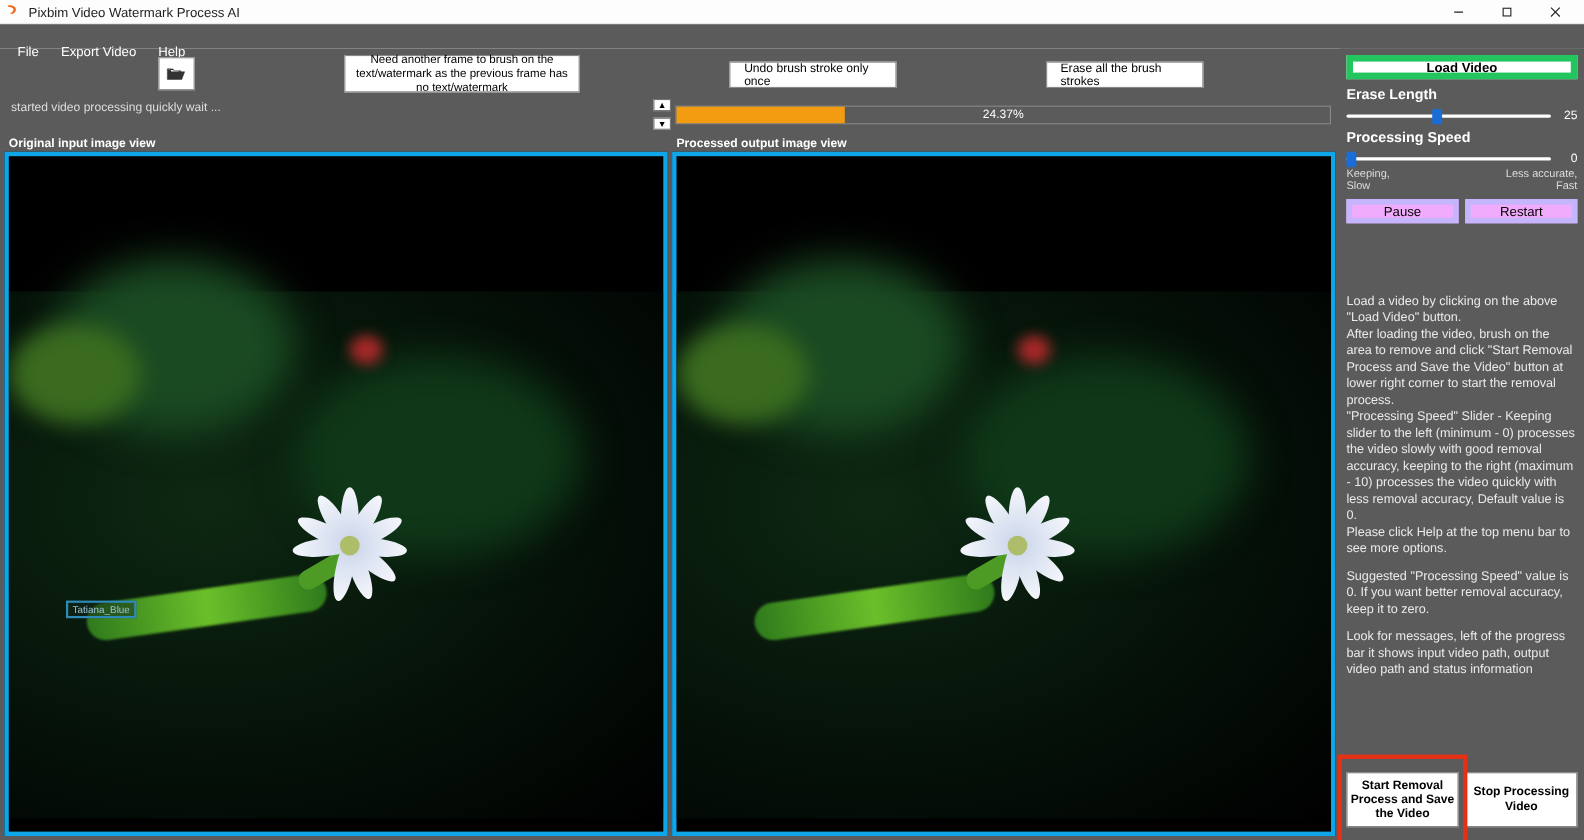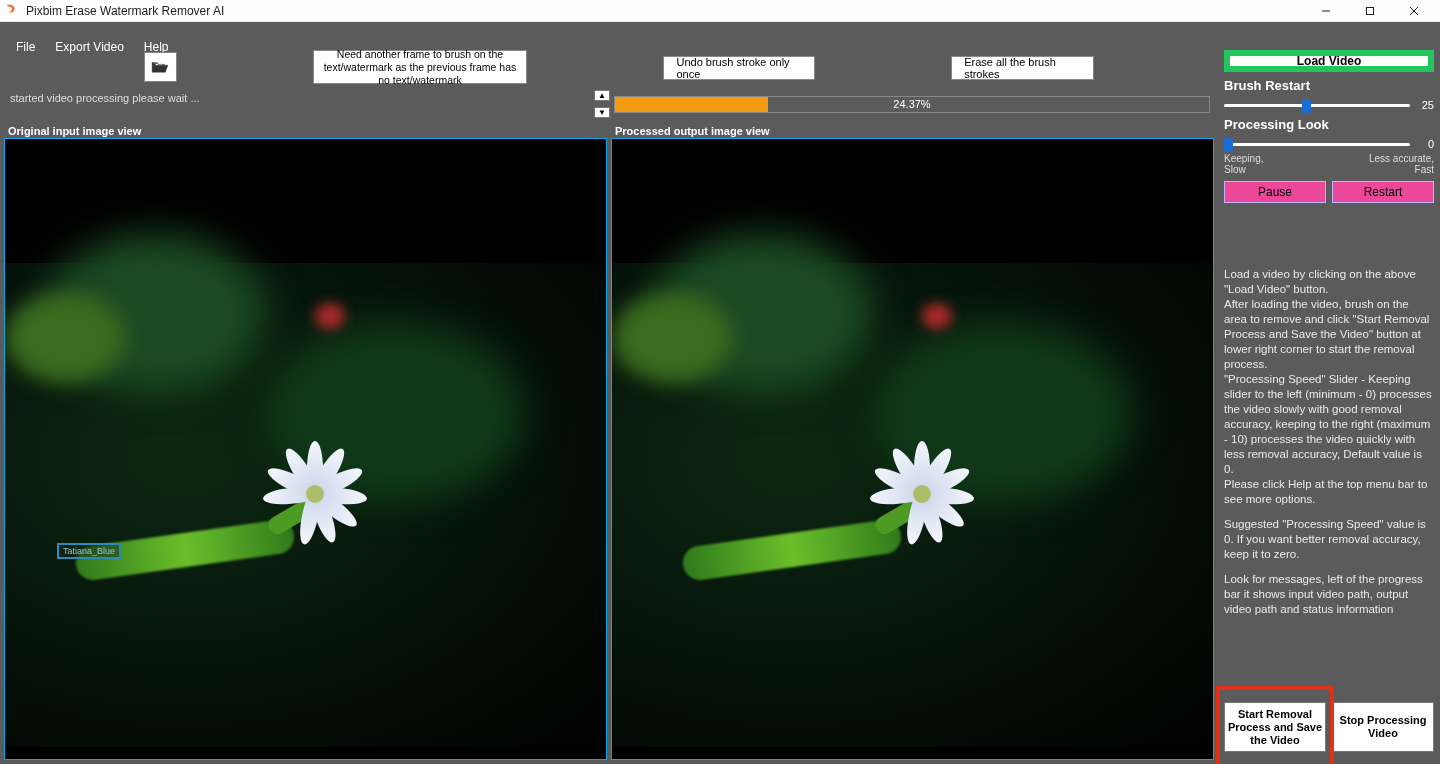--- a/index.html
+++ b/index.html
@@ -24,21 +24,21 @@
 .status-log { width: 590px; background: #5b5b5b; color: #ddd; font-size: 11px; padding: 4px 6px; overflow: hidden; }
 .spinner { width: 16px; display: flex; flex-direction: column; justify-content: space-between; padding: 2px 0; }
 .spinner .spinbtn { width: 16px; height: 11px; background: #fff; border: 1px solid #777; display: flex; align-items: center; justify-content: center; font-size: 8px; }
 .progress-wrap { flex: 1; display: flex; align-items: center; padding: 0 4px; }
 .progress-bar { height: 17px; background: #5b5b5b; border: 1px solid #888; position: relative; flex: 1; }
 .progress-fill { height: 100%; background: #f39c12; width: 25.7%; }
 .progress-text { position: absolute; width: 100%; text-align: center; top: 1px; color: #fff; font-size: 11px; }
 .views-row { display: flex; flex: 1; gap: 4px; padding-top: 2px; }
 .view-pane { flex: 1; display: flex; flex-direction: column; }
 .view-title { color: #fff; font-size: 11px; font-weight: bold; padding: 1px 4px; }
-.view-canvas { flex: 1; background: #000; border: 1px solid #0ea5e9; position: relative; overflow: hidden; }
+.view-canvas { flex: 1; background: #000; border: 4px solid #0ea5e9; position: relative; overflow: hidden; }
 .flower-scene { position: absolute; top: 20%; left: 0; right: 0; height: 78%; background: radial-gradient(ellipse at 30% 40%, #0d2812 0%, #06140a 50%, #000 100%); }
 .blob { position: absolute; border-radius: 50%; filter: blur(18px); }
 .b1 { width: 220px; height: 160px; background: #1a4a22; top: -30px; left: 40px; }
 .b2 { width: 260px; height: 180px; background: #0f3818; top: 60px; left: 260px; }
 .b3 { width: 120px; height: 90px; background: #3a6b1f; top: 30px; left: 0px; filter: blur(10px); }
 .b4 { width: 30px; height: 26px; background: #a52828; top: 40px; left: 310px; filter: blur(6px); }
 .stem { position: absolute; width: 220px; height: 34px; background: linear-gradient(90deg,#2f7a1c,#6bbf2a 50%,#2f7a1c); top: 270px; left: 70px; border-radius: 18px; transform: rotate(-8deg); filter: blur(1px); }
 .stem2 { position: absolute; width: 70px; height: 18px; background: #4d9b24; top: 240px; left: 260px; border-radius: 10px; transform: rotate(-30deg); }
 .flower { position: absolute; top: 170px; left: 250px; width: 120px; height: 120px; }
 .petal { position: absolute; width: 16px; height: 55px; background: linear-gradient(#f4f6fb,#c9d4ea); border-radius: 50% 50% 40% 40%; left: 52px; top: 8px; transform-origin: 50% 95%; }
@@ -47,37 +47,37 @@
 .watermark-box { position: absolute; top: 404px; left: 52px; border: 2px solid #2e8bb8; padding: 1px 4px; font-size: 9px; color: #9cc4d6; background: rgba(20,40,30,0.5); }
 .right-panel { width: 222px; background: #5b5b5b; padding: 6px; color: #fff; display: flex; flex-direction: column; gap: 6px; }
 .load-btn { height: 22px; background: #fff; color: #000; border: 6px solid #22c55e; font-size: 12px; font-weight: bold; display: flex; align-items: center; justify-content: center; }
 .slider-label { font-size: 13px; font-weight: bold; }
 .slider-row { display: flex; align-items: center; gap: 6px; }
 .slider-track { flex: 1; height: 3px; background: #fff; position: relative; border-radius: 2px; }
 .slider-thumb { position: absolute; top: -5px; width: 9px; height: 14px; background: #1a6dd6; border-radius: 2px; }
 .slider-val { font-size: 11px; width: 18px; text-align: right; }
 .speed-labels { display: flex; justify-content: space-between; font-size: 10px; color: #ddd; margin-top: -3px; }
 .btn-row { display: flex; gap: 6px; }
-.small-btn { flex: 1; height: 22px; background: #ec4899; color: #000; border: 1px solid #c4b5fd; font-size: 12px; display: flex; align-items: center; justify-content: center; }
+.small-btn { flex: 1; height: 22px; background: #f0abfc; color: #000; border: 5px solid #c4b5fd; font-size: 12px; display: flex; align-items: center; justify-content: center; }
 .instructions { font-size: 11.5px; color: #eaeaea; line-height: 15px; margin-top: 58px; }
 .instructions p { margin-bottom: 10px; }
 .bottom-btns { margin-top: auto; display: flex; gap: 6px; padding-bottom: 6px; position: relative; }
 .big-btn { flex: 1; height: 50px; background: #fff; color: #000; border: 1px solid #777; font-size: 11px; font-weight: bold; text-align: center; display: flex; align-items: center; justify-content: center; line-height: 13px; padding: 2px; }
 .highlight-box { position: absolute; top: -16px; left: -8px; width: 118px; height: 82px; border: 4px solid #e53016; pointer-events: none; }
 </style>
 </head>
 <body>
 
 <div class="titlebar">
   <span class="logo">
     <svg viewBox="0 0 16 16">
         <path d="M3 2 C3 2 8 1 10 4 C12 7 8 11 5 9 C5 9 9 8 8 5 C7 3 3 4 3 2 Z" fill="#f36a1f"></path>
       </svg>
   </span>
-  <span class="title">Pixbim Erase Watermark Remover AI</span>
+  <span class="title">Pixbim Video Watermark Process AI</span>
   <div class="winbtn">
       <svg viewBox="0 0 10 10">
         <line x1="1" y1="5" x2="9" y2="5" stroke="#222" stroke-width="1"></line>
       </svg>
     </div>
   <div class="winbtn">
       <svg viewBox="0 0 10 10">
         <rect x="1.5" y="1.5" width="7" height="7" fill="none" stroke="#222" stroke-width="1"></rect>
       </svg>
     </div>
@@ -102,21 +102,21 @@
         <svg viewBox="0 0 20 16">
             <path d="M1 3 L1 14 L16 14 L19 6 L5 6 L4 3 Z M1 3 L7 3 L8 5 L15 5 L15 6" fill="#333" stroke="#333" stroke-width="0.5"></path>
           </svg>
       </div>
       <div class="need-frame-btn">Need another frame to brush on the text/watermark as the previous frame has no text/watermark</div>
       <div class="undo-btn">Undo brush stroke only once</div>
       <div class="erase-btn">Erase all the brush strokes</div>
     </div>
 
     <div class="status-row">
-      <div class="status-log">started video processing please wait ...</div>
+      <div class="status-log">started video processing quickly wait ...</div>
       <div class="spinner">
         <div class="spinbtn">▲</div>
         <div class="spinbtn">▼</div>
       </div>
       <div class="progress-wrap">
         <div class="progress-bar">
           <div class="progress-fill"></div>
           <div class="progress-text">24.37%</div>
         </div>
       </div>
@@ -175,29 +175,29 @@
               </div>
           </div>
         </div>
       </div>
     </div>
   </div>
 
   <div class="right-panel">
     <div class="load-btn">Load Video</div>
 
-    <div class="slider-label">Brush Restart</div>
+    <div class="slider-label">Erase Length</div>
     <div class="slider-row">
       <div class="slider-track">
         <div class="slider-thumb" style="left:42%"></div>
       </div>
       <div class="slider-val">25</div>
     </div>
 
-    <div class="slider-label">Processing Look</div>
+    <div class="slider-label">Processing Speed</div>
     <div class="slider-row">
       <div class="slider-track">
         <div class="slider-thumb" style="left:0%"></div>
       </div>
       <div class="slider-val">0</div>
     </div>
     <div class="speed-labels">
       <span style="white-space:pre-line">Keeping,
 Slow</span>
       <span style="white-space:pre-line;text-align:right">Less accurate,

